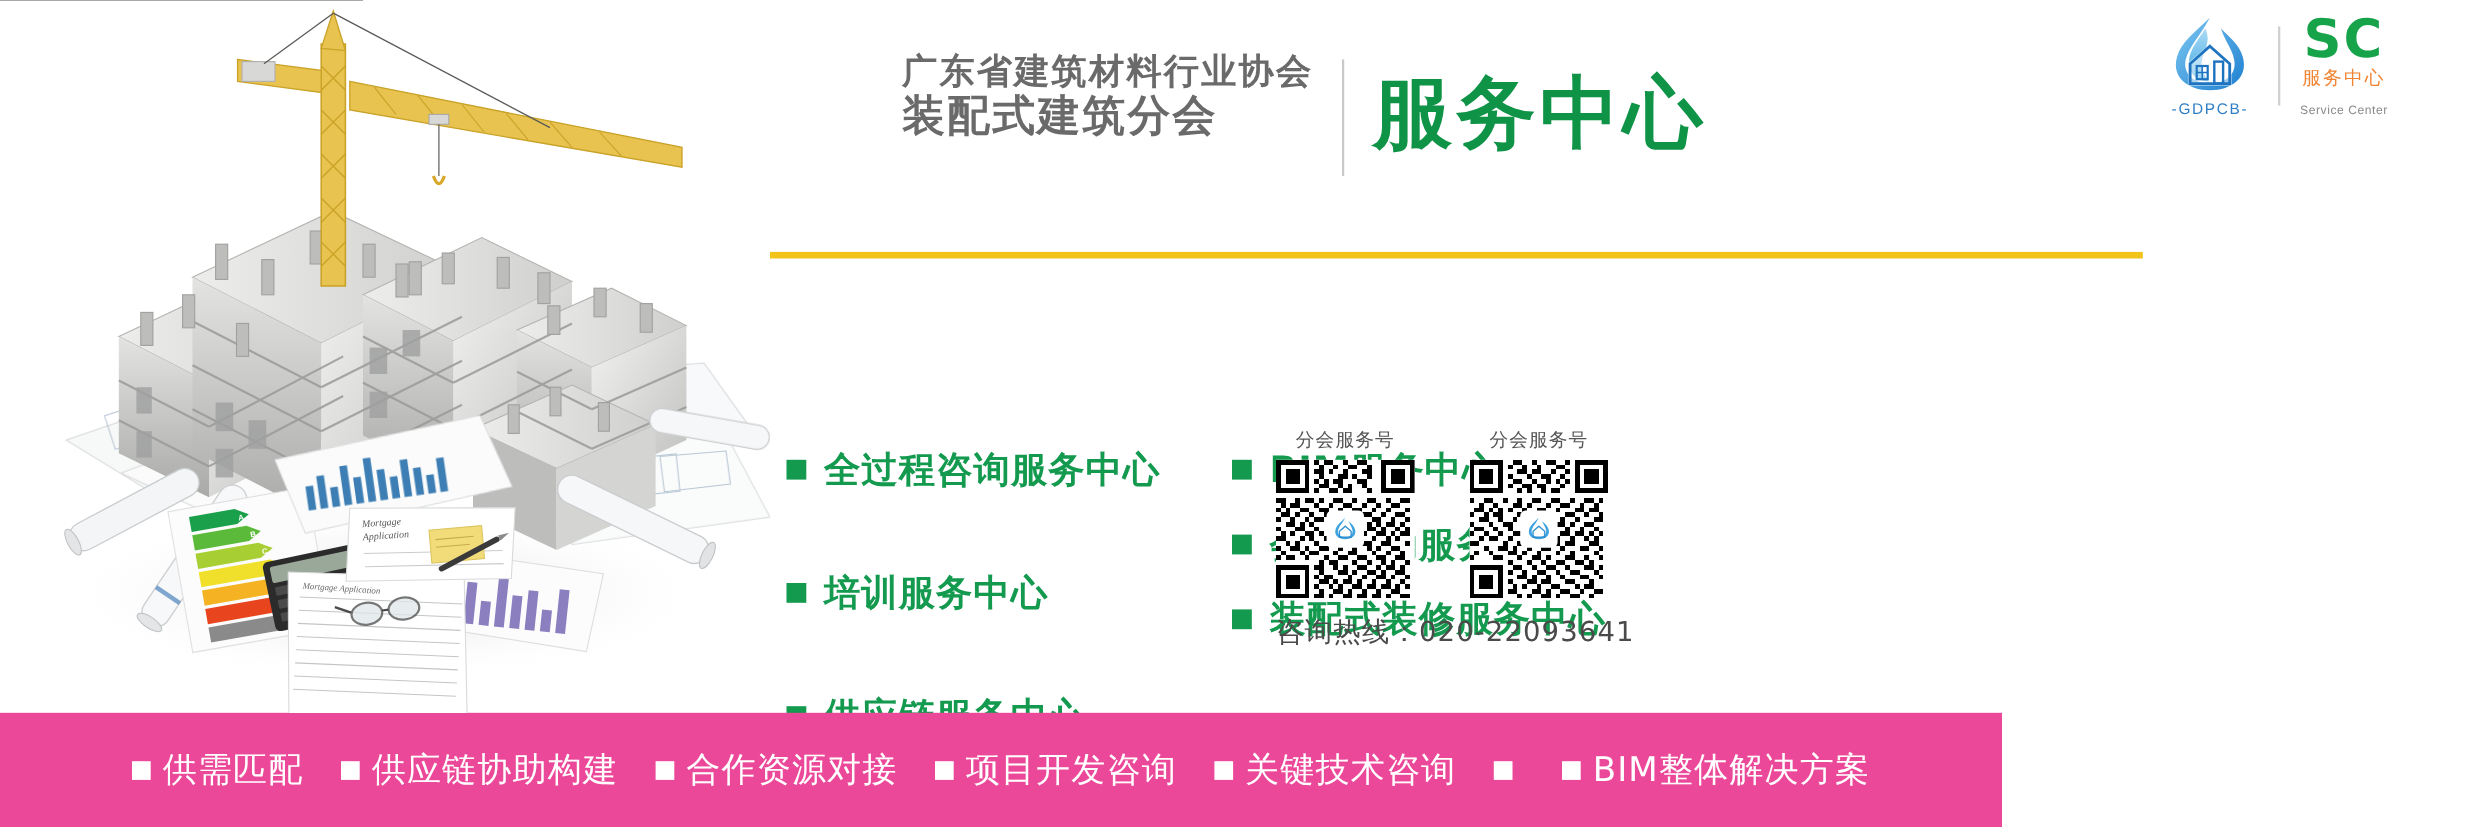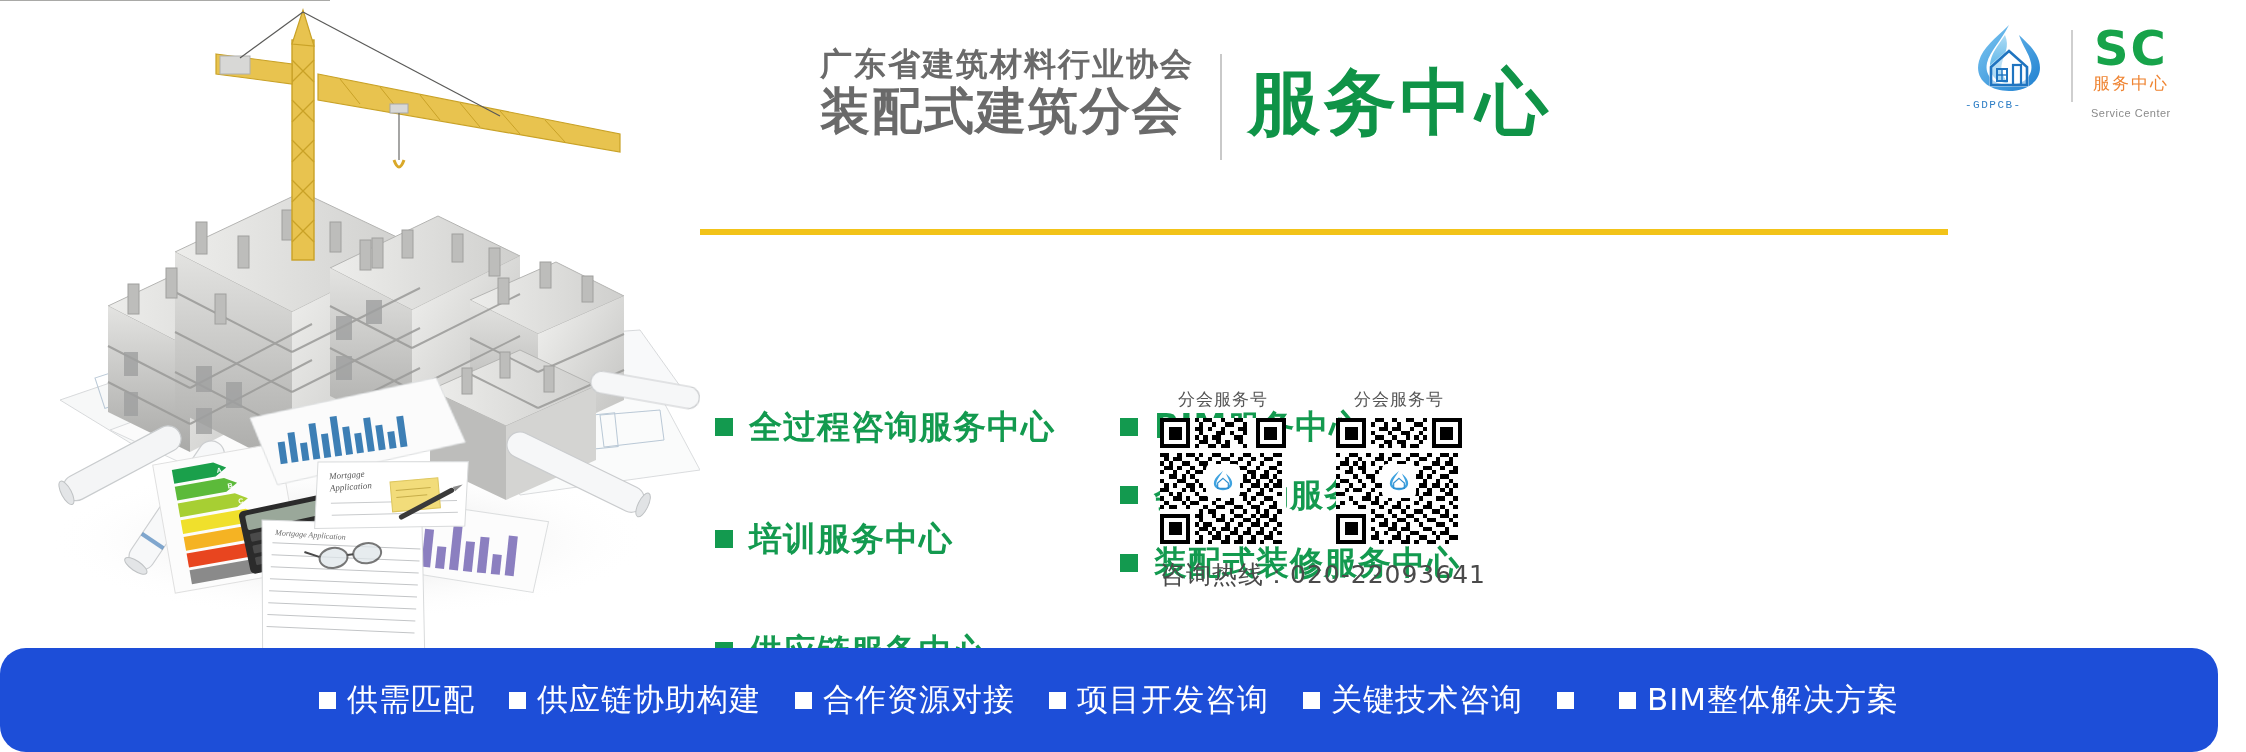--- a/index.html
+++ b/index.html
@@ -17,21 +17,21 @@
   .content{position:absolute;left:700px;top:0;right:0;height:648px;}
 
   
   .header-row{position:absolute;left:120px;top:48px;display:flex;align-items:flex-start;}
   .assoc-name{line-height:1.0;}
   .assoc-line1{
     font-size:32px;font-weight:bold;color:#6a6a6a;letter-spacing:2px;
     font-family:"DejaVu Sans","Liberation Sans",sans-serif;white-space:nowrap;
   }
   .assoc-line2{
-    font-size:50px;font-weight:bold;color:#6a6a6a;letter-spacing:2px;margin-top:6px;
+    font-size:39px;font-weight:bold;color:#6a6a6a;letter-spacing:2px;margin-top:6px;
     font-family:"DejaVu Sans","Liberation Sans",sans-serif;white-space:nowrap;
   }
   .vdiv{width:2px;height:106px;background:#c9c9c9;margin:6px 26px 0 26px;}
   .service-center-big{
     font-size:72px;font-weight:bold;color:#0f9347;letter-spacing:4px;
     font-family:"DejaVu Sans","Liberation Sans",sans-serif;white-space:nowrap;
     margin-top:18px;line-height:1;
   }
 
   
@@ -53,45 +53,45 @@
   .svc-label{
     font-size:33px;color:#139a4f;font-weight:600;letter-spacing:1px;
     font-family:"DejaVu Sans","Liberation Sans",sans-serif;white-space:nowrap;
   }
 
   
   .logo{position:absolute;left:1265px;top:12px;display:flex;align-items:center;}
   .logo-div{width:2px;height:72px;background:#cfcfcf;margin:0 18px;}
   .logo-right{display:flex;flex-direction:column;align-items:center;line-height:1;}
   .logo-sc{font-size:48px;font-weight:bold;color:#17a34a;letter-spacing:2px;
-    font-family:"DejaVu Sans","Liberation Sans",sans-serif;margin-top:12px;}
+    font-family:"DejaVu Sans","Liberation Sans",sans-serif;}
   .logo-cn{font-size:17px;color:#ef8432;letter-spacing:2px;margin-top:3px;
     font-family:"DejaVu Sans","Liberation Sans",sans-serif;}
   .logo-en{font-size:11px;color:#8a8a8a;letter-spacing:.5px;margin-top:16px;
     font-family:"Liberation Sans",sans-serif;}
-  .gdpcb{font-size:11px;color:#2f7fc6;letter-spacing:1.5px;margin-top:-4px;
-    font-family:Liberation Mono, monospace;}
+  .gdpcb{font-size:14px;color:#2f7fc6;letter-spacing:1.5px;text-align:center;margin-top:-4px;
+    font-family:Liberation Sans, sans-serif;}
 
   
   .qr-block{position:absolute;left:1160px;top:388px;}
   .qr-row{display:flex;gap:50px;}
   .qr-one{display:flex;flex-direction:column;align-items:center;}
   .qr-caption{font-size:17px;color:#555;margin-bottom:7px;letter-spacing:1px;
     font-family:"DejaVu Sans","Liberation Sans",sans-serif;}
   .qr-img{width:126px;height:126px;position:relative;background:#fff;}
   .qr-center{position:absolute;left:50%;top:50%;transform:translate(-50%,-50%);
     width:34px;height:34px;background:#fff;border-radius:5px;
     display:flex;align-items:center;justify-content:center;}
   .hotline{font-size:25px;color:#4a4a4a;margin-top:14px;letter-spacing:1px;white-space:nowrap;
     font-family:"DejaVu Sans","Liberation Sans",sans-serif;}
 
   
   .bottom-bar{
-    position:absolute;left:0;top:648px;width:2218px;height:104px;background:#1d4ed8;
-    display:flex;align-items:center;justify-content:center;gap:34px;border-radius:26px;
+    position:absolute;left:0;top:648px;width:1820px;height:104px;background:#ec4899;
+    display:flex;align-items:center;justify-content:center;gap:34px;
   }
   .bb-item{display:flex;align-items:center;}
   .bb-bullet{width:17px;height:17px;background:#ffffff;margin-right:11px;flex:0 0 auto;}
   .bb-label{font-size:31px;color:#ffffff;letter-spacing:1px;white-space:nowrap;
     font-family:"DejaVu Sans","Liberation Sans",sans-serif;}
 </style>
 </head>
 <body>
 
 <div class="banner">

